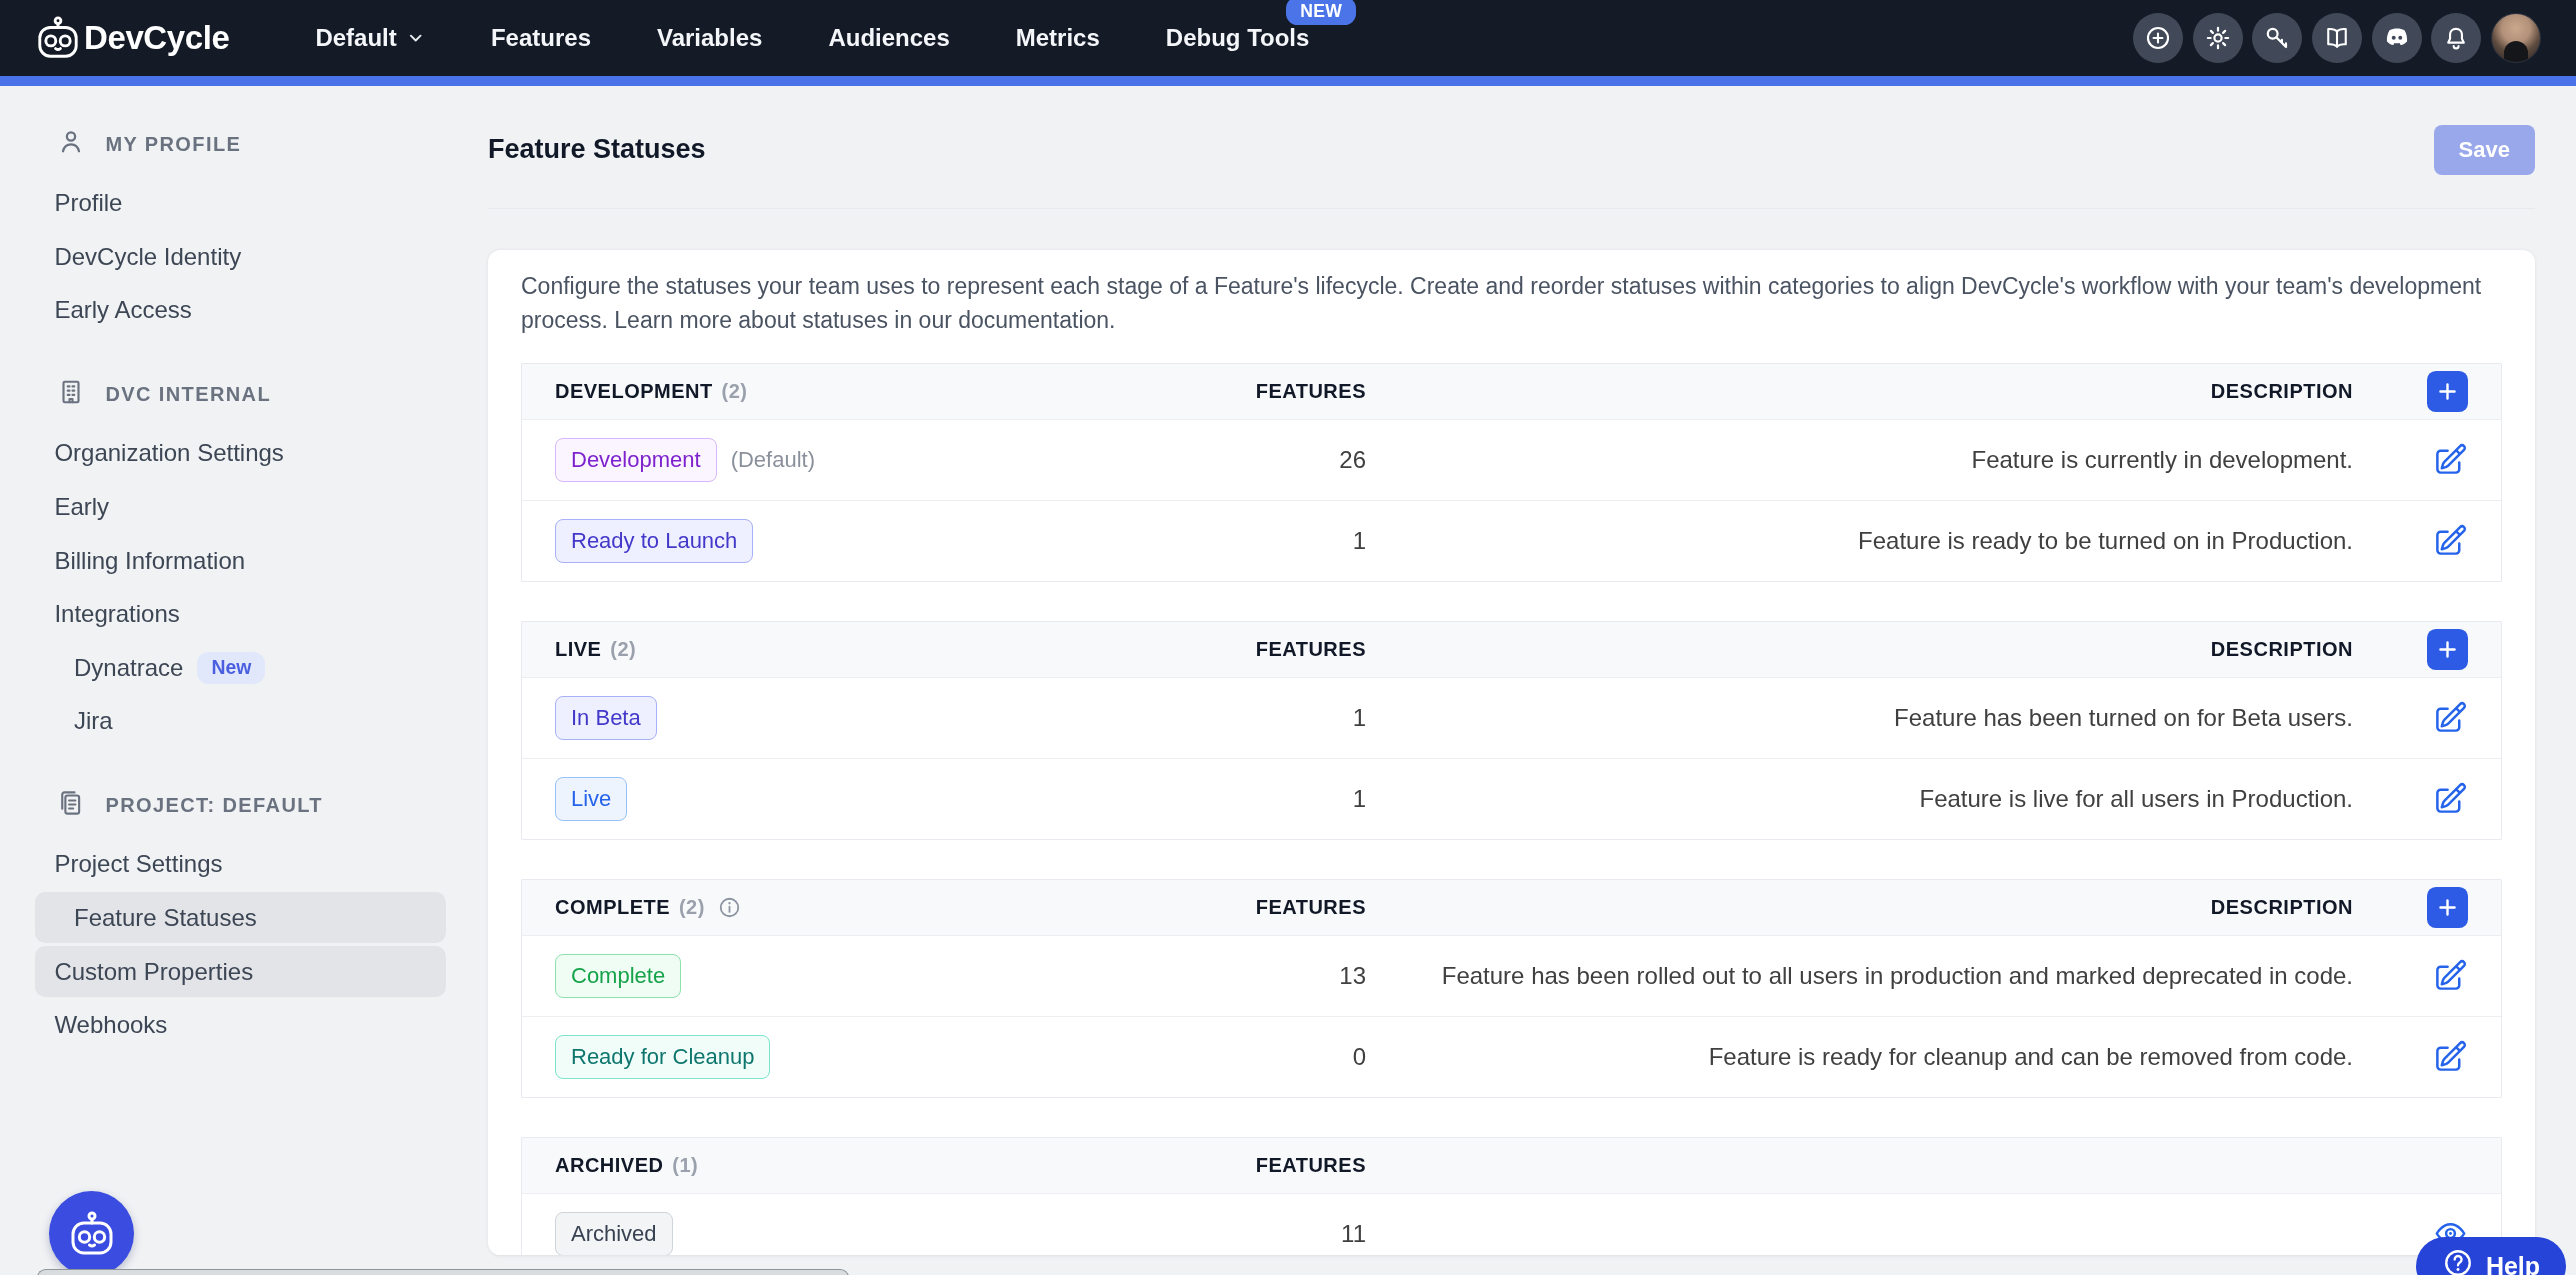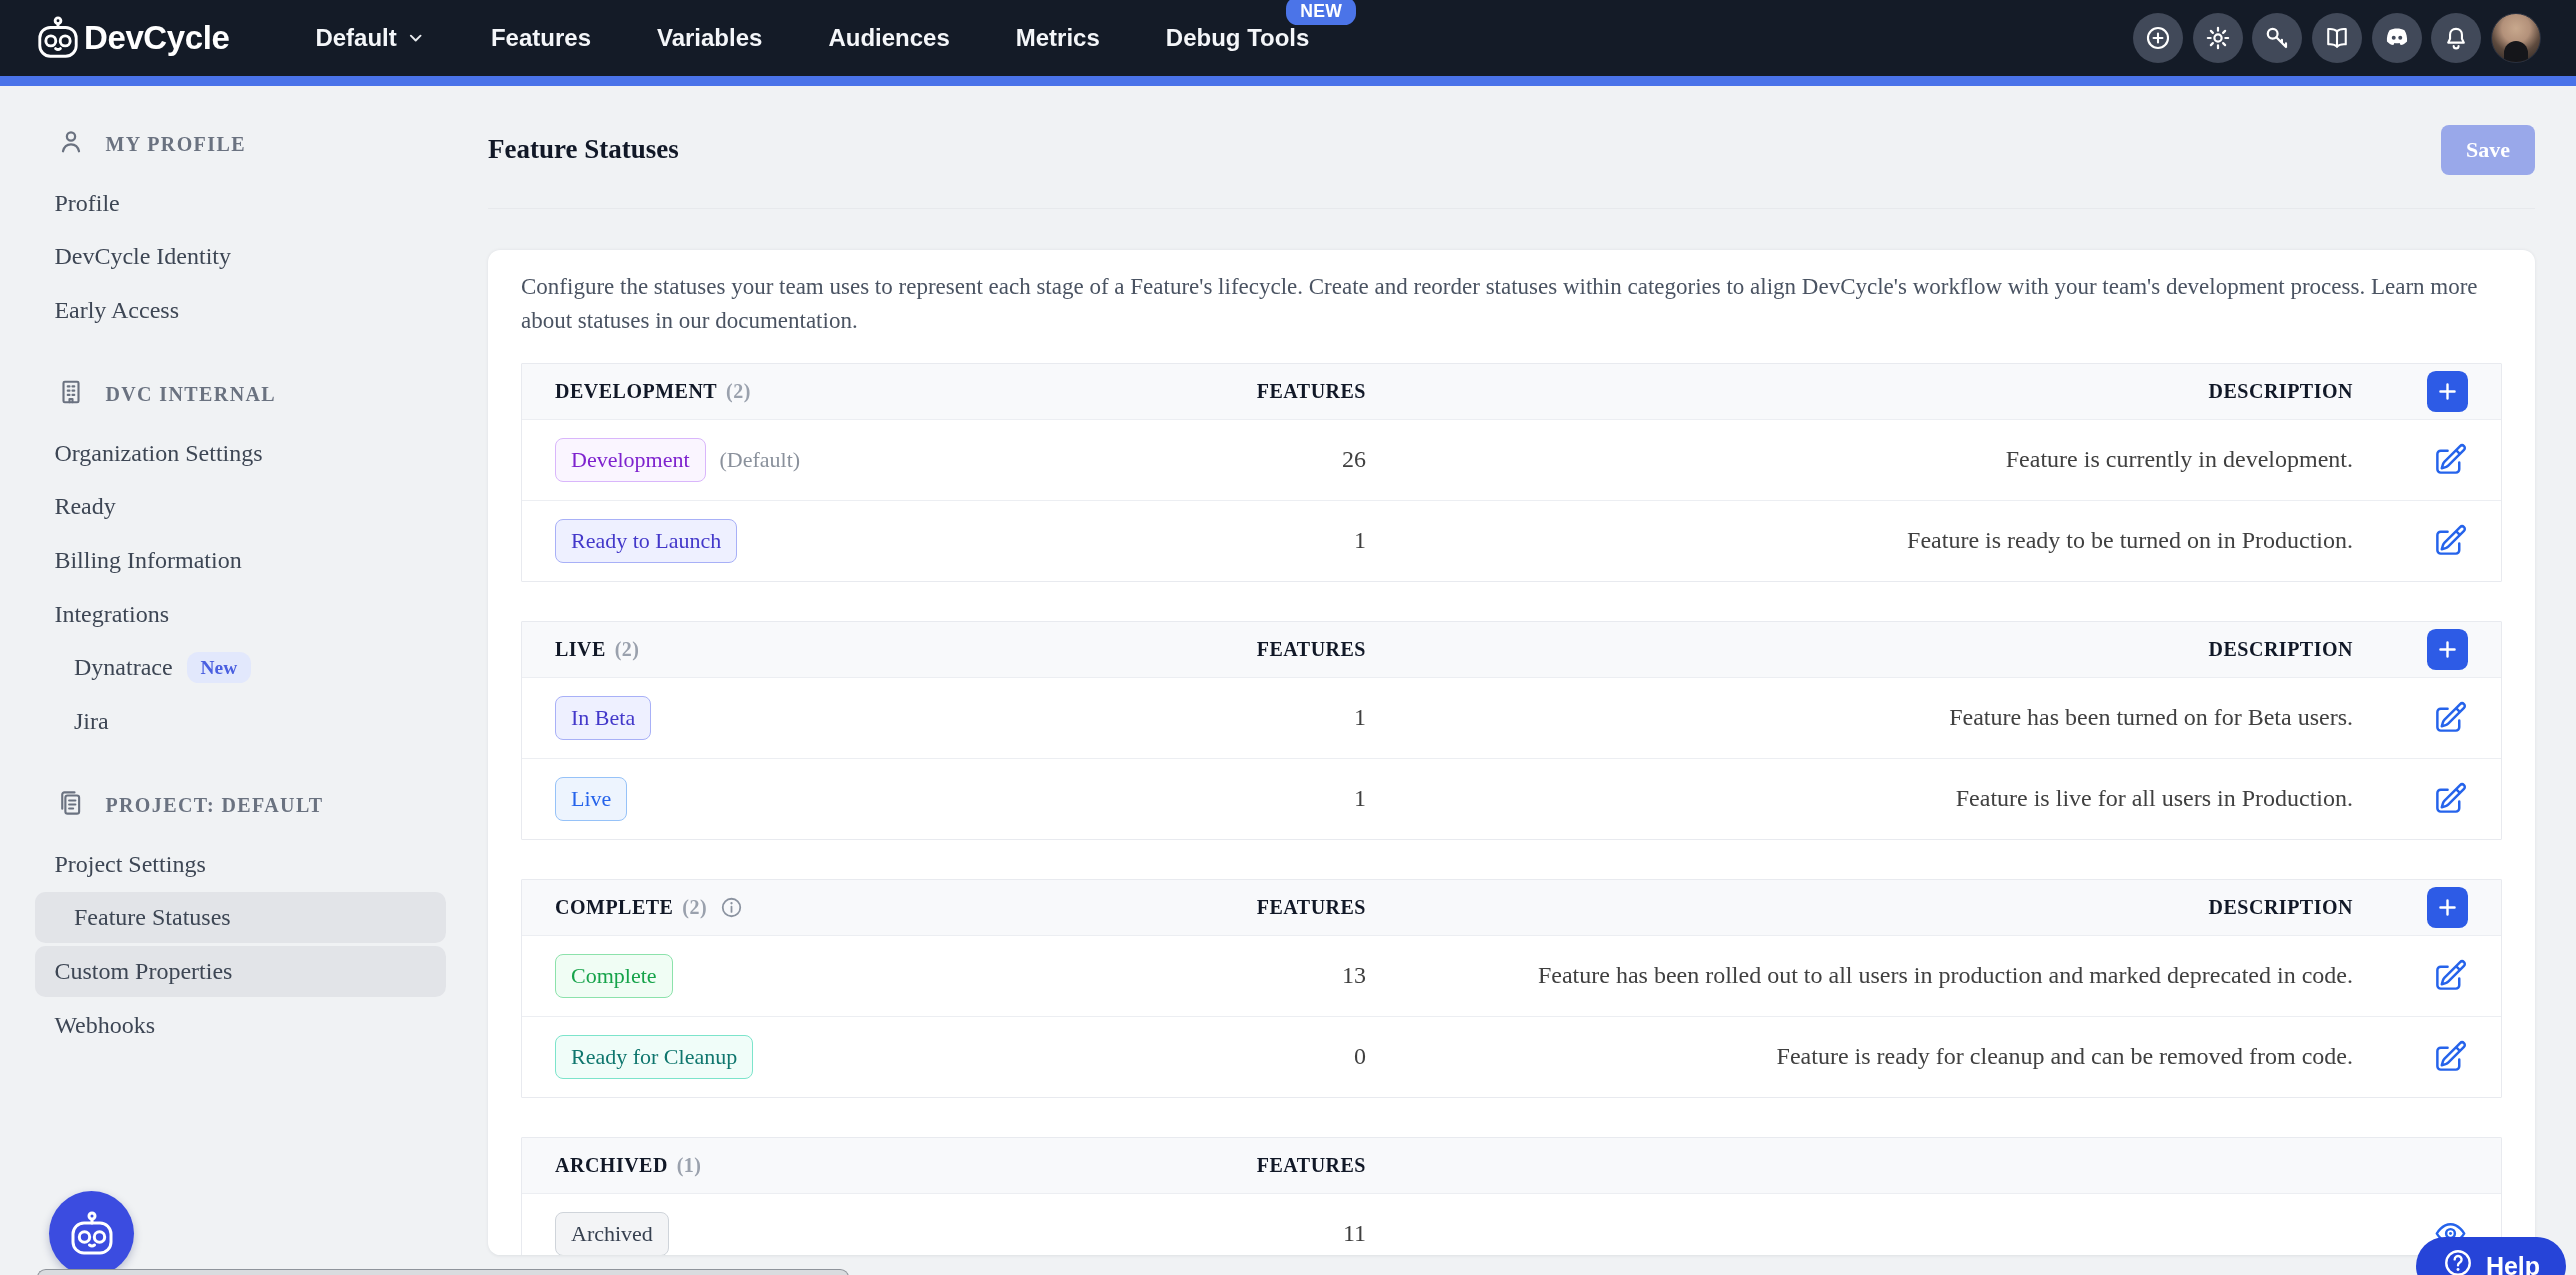--- a/index.html
+++ b/index.html
@@ -15,21 +15,21 @@
   .nav-item { position:relative; color:#f4f6f9; font-size:24px; font-weight:600; padding:0 33px; cursor:pointer; display:flex; align-items:center; gap:8.8px; white-space:nowrap; }
   .nav-item .chev { display:flex; opacity:.95; }
   .badge-new-top { position:absolute; top:-27px; right:-14px; background:#4b74e8; color:#fff; font-size:17.6px; font-weight:700; padding:3.5px 14px; border-radius:11.5px; letter-spacing:0.4px; }
   .nav-icons { margin-left:auto; display:flex; align-items:center; gap:9.7px; }
   .icon-circle { width:50px; height:50px; border-radius:50%; background:#414959; color:#fff; display:flex; align-items:center; justify-content:center; cursor:pointer; }
   .avatar { width:50px; height:50px; border-radius:50%; overflow:hidden; cursor:pointer; background:radial-gradient(circle at 50% 30%, #c8a88d 0%, #b3917a 34%, #5d4a3e 60%, #23201f 100%); position:relative; border:1.8px solid #2a3140; }
   .avatar::after { content:""; position:absolute; left:12.3px; right:12.3px; bottom:-5.3px; height:26.4px; border-radius:12.3px 12.3px 0 0; background:#15161a; }
   .blue-strip { height:9.7px; background:#4a73e9; }
 
   
-  .layout { display:flex; height:1061px;font-family:Liberation Serif, serif; }
+  .layout { display:flex; height:1061px; }
   .sidebar { width:458px; padding:41px 12.3px 0 35px; flex-shrink:0; }
   .side-section { margin-bottom:41px; }
   .side-header { display:flex; align-items:center; gap:19.4px; color:#6a7280; font-size:20px; font-weight:700; letter-spacing:1.4px; padding-left:21px; margin-bottom:16px; }
   .side-header svg { flex-shrink:0; }
   .side-item { width:411px; height:51px; display:flex; align-items:center; padding-left:19.4px; border-radius:10.6px; font-size:24px; color:#3d4654; cursor:pointer; margin-bottom:2.6px; }
   .side-item.indent { padding-left:39px; }
   .side-item.hl { background:#e2e4e8; }
   .badge-new-side { background:#e2e8fc; color:#4a5fe0; font-size:19.4px; font-weight:600; padding:4.4px 14px; border-radius:11.5px; margin-left:14px; }
 
   
@@ -182,21 +182,21 @@
             <span><svg width="30" height="30" viewBox="0 0 24 24" fill="none" stroke="currentColor" stroke-width="1.7" stroke-linecap="round" stroke-linejoin="round">
                 <rect x="6" y="3.8" width="12" height="16.4" rx="1"></rect>
                 <path d="M9.4 7.5h1.4M13.2 7.5h1.4M9.4 10.9h1.4M13.2 10.9h1.4M9.4 14.3h1.4M13.2 14.3h1.4M10.8 20.2v-2.6h2.4v2.6"></path>
               </svg></span>
             <span>DVC INTERNAL</span>
           </div>
           <div class="side-item">
             <span>Organization Settings</span>
           </div>
           <div class="side-item">
-            <span>Ready</span>
+            <span>Early</span>
           </div>
           <div class="side-item">
             <span>Billing Information</span>
           </div>
           <div class="side-item">
             <span>Integrations</span>
           </div>
           <div class="side-item indent">
             <span>Dynatrace</span>
             <span class="badge-new-side">New</span>

